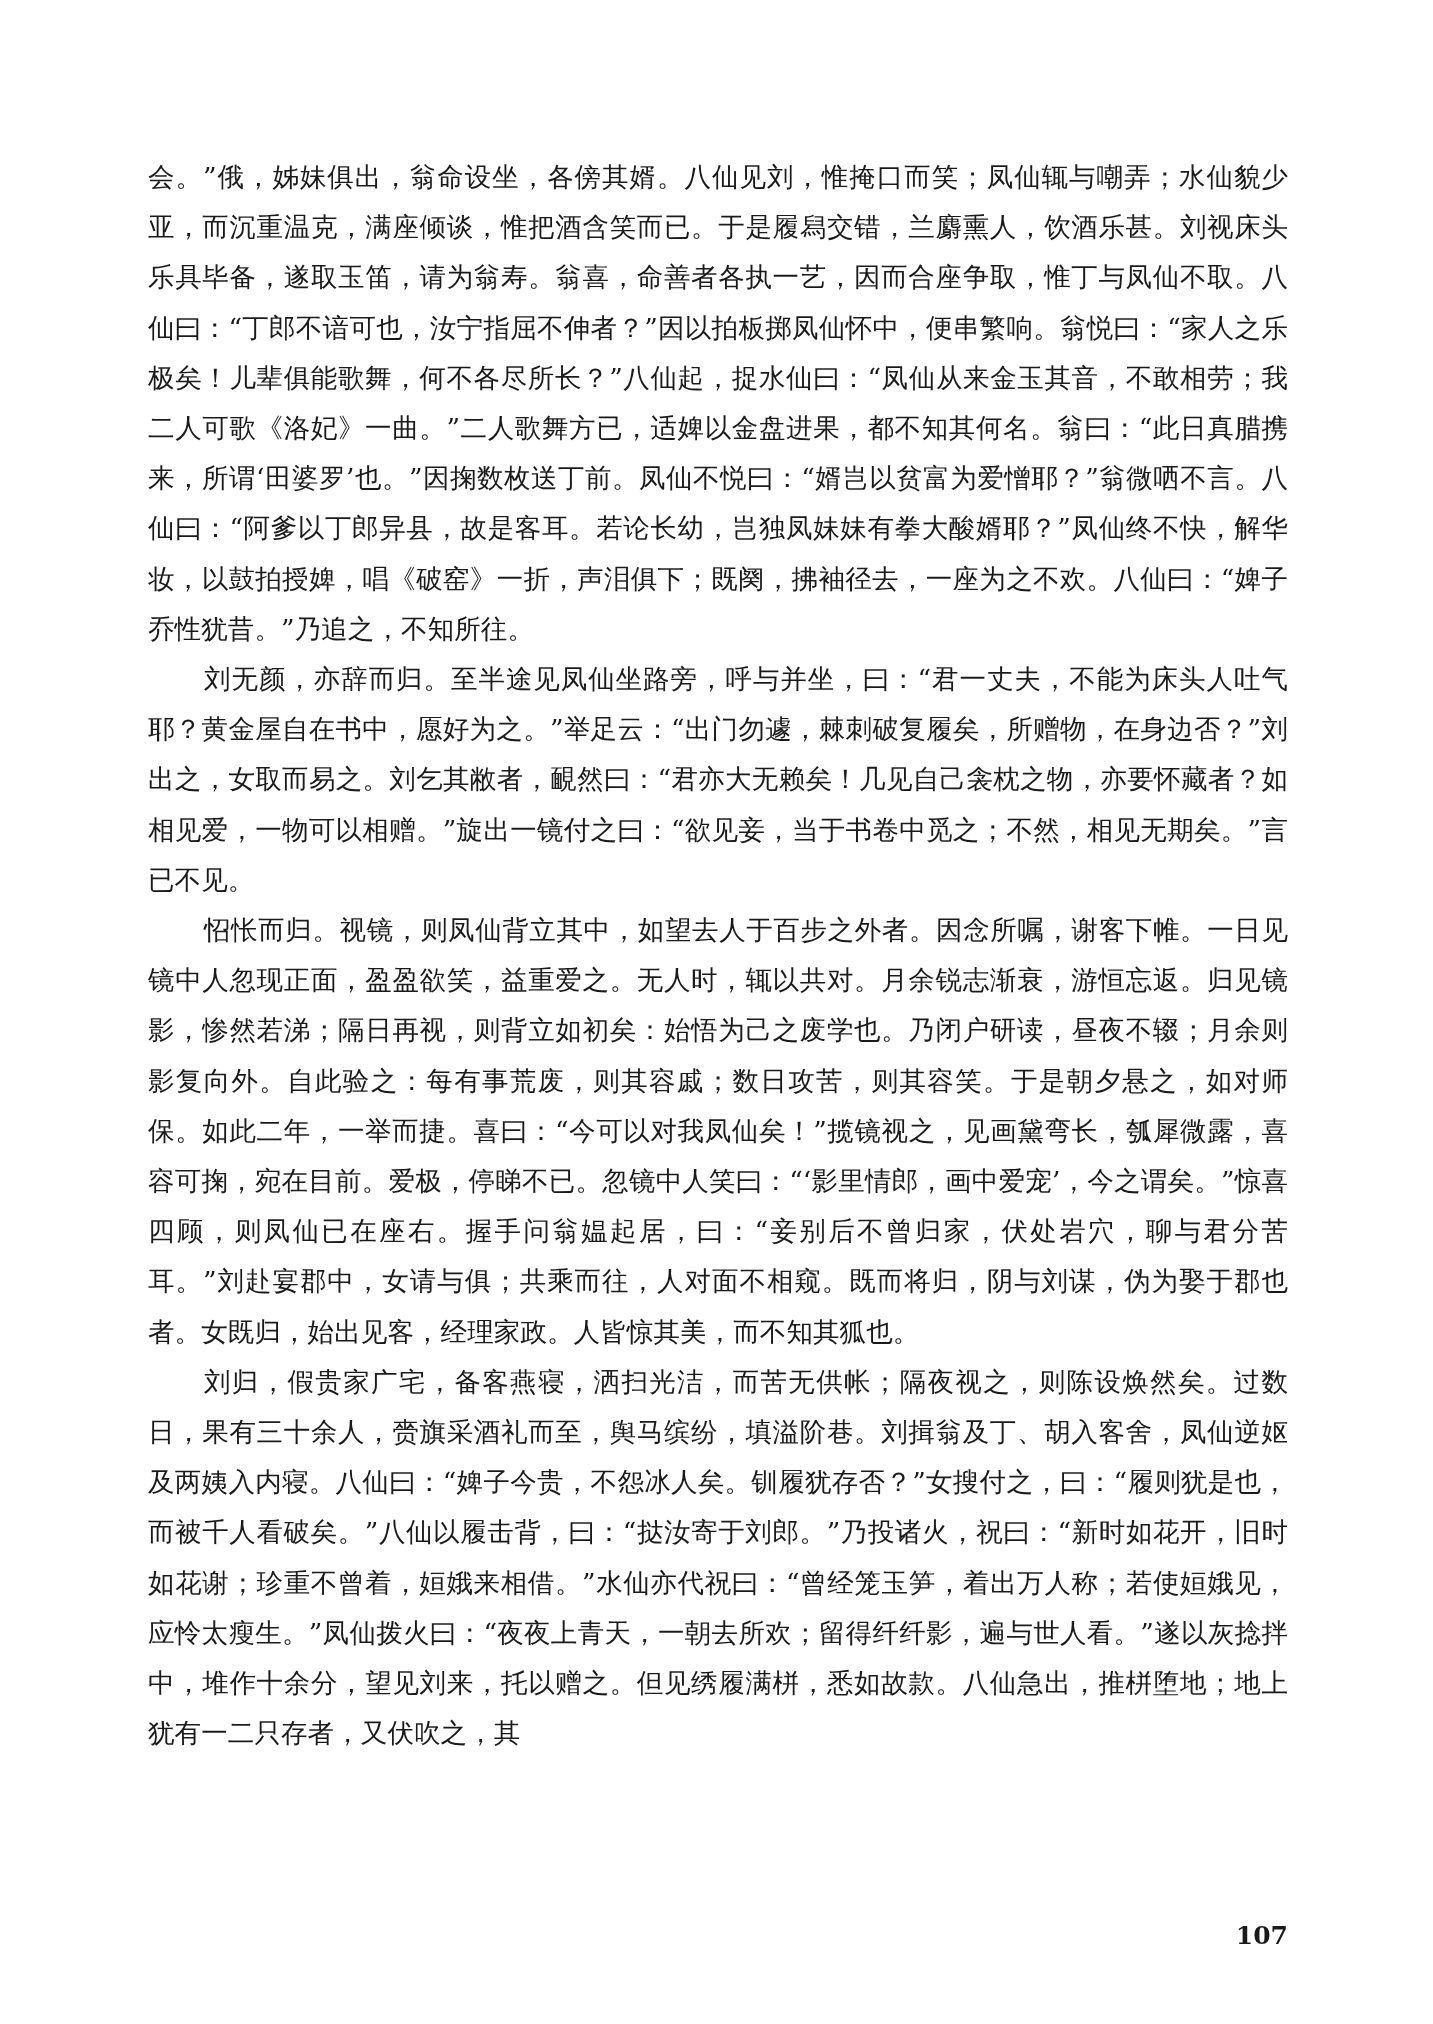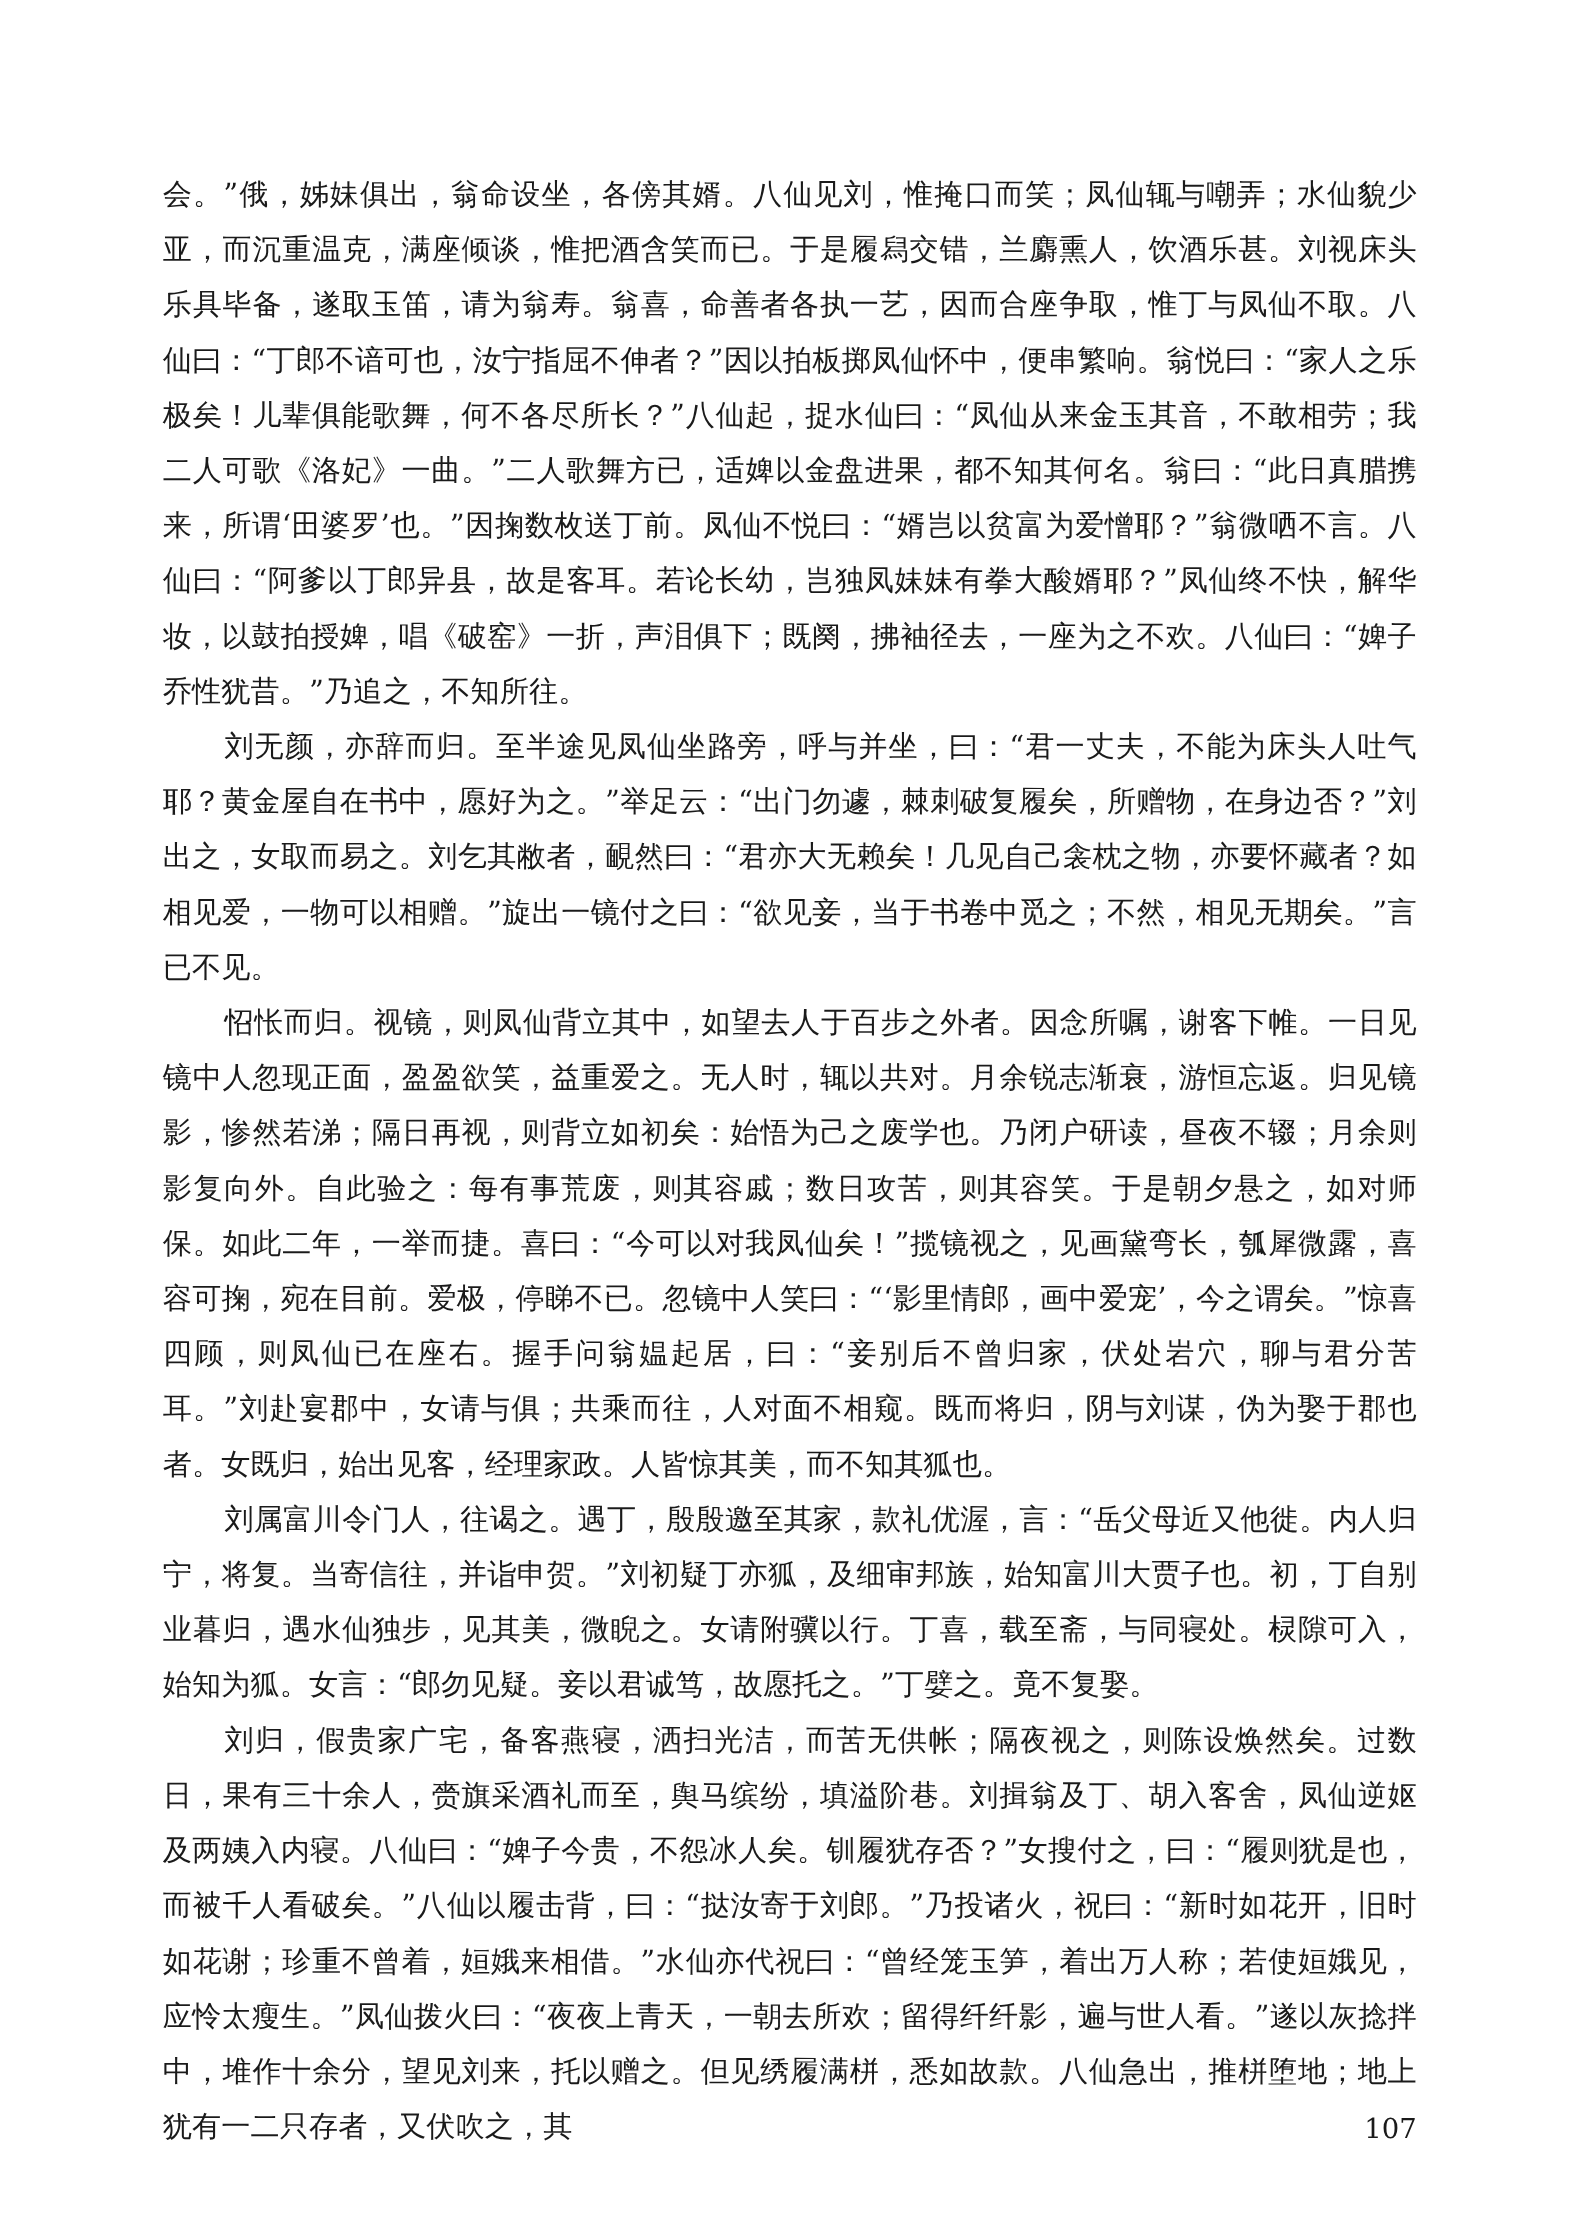--- a/index.html
+++ b/index.html
@@ -36,27 +36,27 @@
   .para.indent {
     text-indent: 56px;
   }
   .page-number {
     position: absolute;
     right: 145px;
     bottom: 86px;
     font-family: "DejaVu Serif", "Liberation Serif", serif;
     font-size: 25px;
     color: #1a1a1a;
+    font-weight: bold;
   }
 </style>
 </head>
 <body>
 
 <div class="page">
   <div class="text-column">
     <p class="para">会。”俄，姊妹俱出，翁命设坐，各傍其婿。八仙见刘，惟掩口而笑；凤仙辄与嘲弄；水仙貌少亚，而沉重温克，满座倾谈，惟把酒含笑而已。于是履舄交错，兰麝熏人，饮酒乐甚。刘视床头乐具毕备，遂取玉笛，请为翁寿。翁喜，命善者各执一艺，因而合座争取，惟丁与凤仙不取。八仙曰：“丁郎不谙可也，汝宁指屈不伸者？”因以拍板掷凤仙怀中，便串繁响。翁悦曰：“家人之乐极矣！儿辈俱能歌舞，何不各尽所长？”八仙起，捉水仙曰：“凤仙从来金玉其音，不敢相劳；我二人可歌《洛妃》一曲。”二人歌舞方已，适婢以金盘进果，都不知其何名。翁曰：“此日真腊携来，所谓‘田婆罗’也。”因掬数枚送丁前。凤仙不悦曰：“婿岂以贫富为爱憎耶？”翁微哂不言。八仙曰：“阿爹以丁郎异县，故是客耳。若论长幼，岂独凤妹妹有拳大酸婿耶？”凤仙终不快，解华妆，以鼓拍授婢，唱《破窑》一折，声泪俱下；既阕，拂袖径去，一座为之不欢。八仙曰：“婢子乔性犹昔。”乃追之，不知所往。</p>
     <p class="para indent">刘无颜，亦辞而归。至半途见凤仙坐路旁，呼与并坐，曰：“君一丈夫，不能为床头人吐气耶？黄金屋自在书中，愿好为之。”举足云：“出门勿遽，棘刺破复履矣，所赠物，在身边否？”刘出之，女取而易之。刘乞其敝者，靦然曰：“君亦大无赖矣！几见自己衾枕之物，亦要怀藏者？如相见爱，一物可以相赠。”旋出一镜付之曰：“欲见妾，当于书卷中觅之；不然，相见无期矣。”言已不见。</p>
     <p class="para indent">怊怅而归。视镜，则凤仙背立其中，如望去人于百步之外者。因念所嘱，谢客下帷。一日见镜中人忽现正面，盈盈欲笑，益重爱之。无人时，辄以共对。月余锐志渐衰，游恒忘返。归见镜影，惨然若涕；隔日再视，则背立如初矣：始悟为己之废学也。乃闭户研读，昼夜不辍；月余则影复向外。自此验之：每有事荒废，则其容戚；数日攻苦，则其容笑。于是朝夕悬之，如对师保。如此二年，一举而捷。喜曰：“今可以对我凤仙矣！”揽镜视之，见画黛弯长，瓠犀微露，喜容可掬，宛在目前。爱极，停睇不已。忽镜中人笑曰：“‘影里情郎，画中爱宠’，今之谓矣。”惊喜四顾，则凤仙已在座右。握手问翁媪起居，曰：“妾别后不曾归家，伏处岩穴，聊与君分苦耳。”刘赴宴郡中，女请与俱；共乘而往，人对面不相窥。既而将归，阴与刘谋，伪为娶于郡也者。女既归，始出见客，经理家政。人皆惊其美，而不知其狐也。</p>
-    <p class="para indent">刘属富川令门人，往谒之。遇丁，殷殷邀至其家，款礼优渥，言：“岳父母近又他徙。内人归宁，将复。当寄信往，并诣申贺。”刘初疑丁亦狐，及细审邦族，始知富川大贾子也。初，丁自别业暮归，遇水仙独步，见其美，微睨之。女请附骥以行。丁喜，载至斋，与同寝处。棂隙可入，始知为狐。女言：“郎勿见疑。妾以君诚笃，故愿托之。”丁嬖之。竟不复娶。</p>
     <p class="para indent">刘归，假贵家广宅，备客燕寝，洒扫光洁，而苦无供帐；隔夜视之，则陈设焕然矣。过数日，果有三十余人，赍旗采酒礼而至，舆马缤纷，填溢阶巷。刘揖翁及丁、胡入客舍，凤仙逆妪及两姨入内寝。八仙曰：“婢子今贵，不怨冰人矣。钏履犹存否？”女搜付之，曰：“履则犹是也，而被千人看破矣。”八仙以履击背，曰：“挞汝寄于刘郎。”乃投诸火，祝曰：“新时如花开，旧时如花谢；珍重不曾着，姮娥来相借。”水仙亦代祝曰：“曾经笼玉笋，着出万人称；若使姮娥见，应怜太瘦生。”凤仙拨火曰：“夜夜上青天，一朝去所欢；留得纤纤影，遍与世人看。”遂以灰捻拌中，堆作十余分，望见刘来，托以赠之。但见绣履满栟，悉如故款。八仙急出，推栟堕地；地上犹有一二只存者，又伏吹之，其</p>
   </div>
   <div class="page-number">107</div>
 </div>
 
 </body></html>

